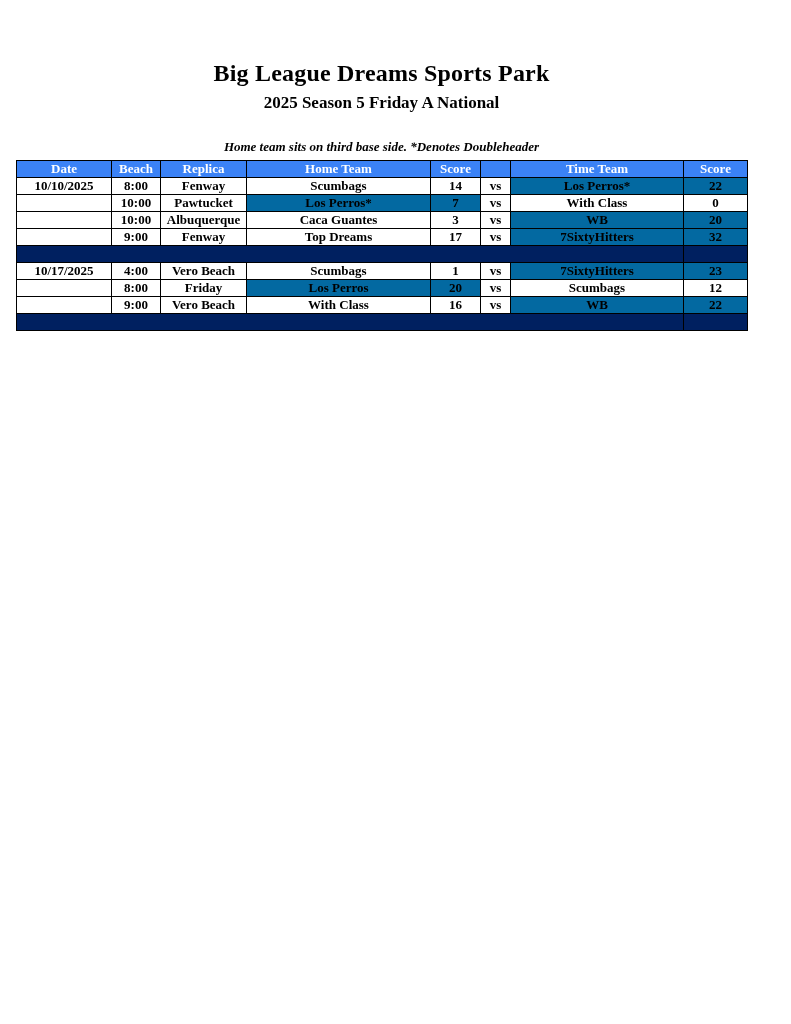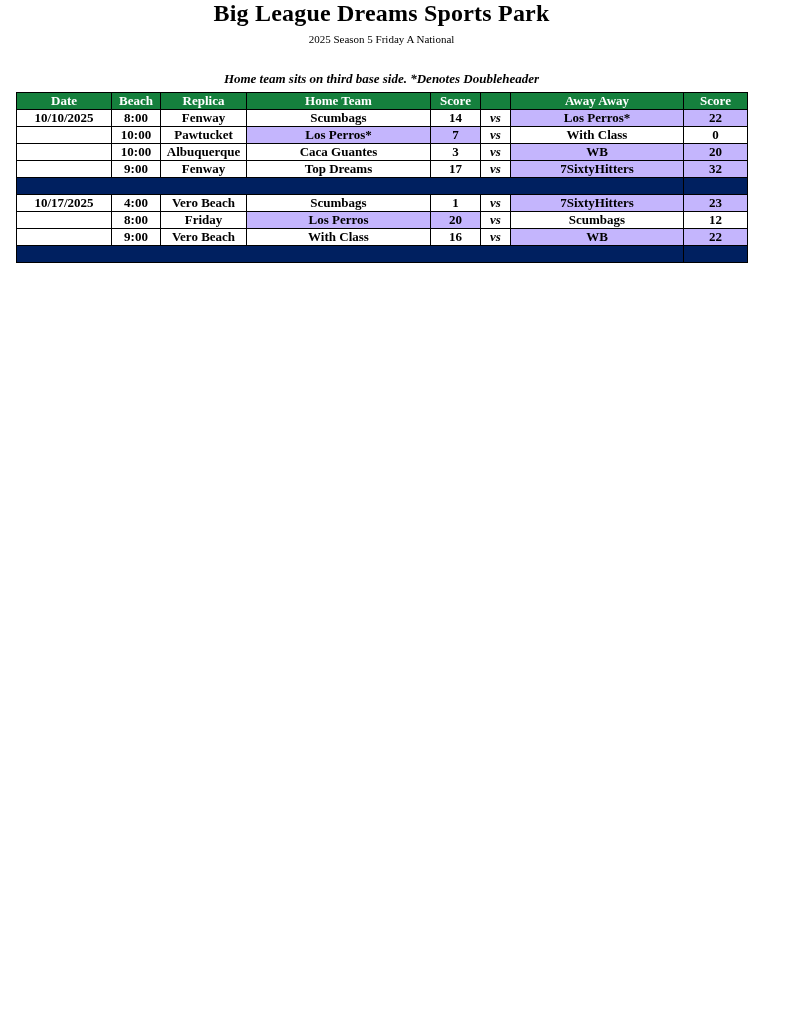--- a/index.html
+++ b/index.html
@@ -7,33 +7,34 @@
     padding: 0;
     background: #ffffff;
     width: 791px;
     height: 1024px;
     font-family: "Liberation Serif", serif;
     color: #000000;
   }
   .doc {
     width: 731px;
     margin-left: 16px;
+    padding-top: 60px;
   }
   .title {
     margin: 0;
     text-align: center;
     font-size: 24px;
     font-weight: bold;
     letter-spacing: 0.2px;
   }
   .subtitle {
     margin: 6px 0 0 0;
     text-align: center;
-    font-size: 11px;
-    font-weight: normal;
+    font-size: 17px;
+    font-weight: bold;
   }
   .note {
     margin: 26px 0 5px 0;
     text-align: center;
     font-size: 13px;
     font-weight: bold;
     font-style: italic;
   }
   table.schedule {
     border-collapse: collapse;
@@ -46,30 +47,29 @@
     height: 16px;
     padding: 0 2px;
     text-align: center;
     vertical-align: middle;
     font-size: 13px;
     font-weight: bold;
     overflow: hidden;
     white-space: nowrap;
   }
   table.schedule th {
-    background: #15803d;
+    background: #3b82f6;
     color: #ffffff;
     font-size: 13px;
   }
   td.vs {
-    font-style: italic;
     font-size: 12px;
   }
   td.hl {
-    background: #c4b5fd;
+    background: #0369a1;
   }
   tr.separator td {
     background: #002060;
     border: 1px solid #000000;
   }
 </style>
 </head>
 <body>
 
 <div class="doc">
@@ -89,21 +89,21 @@
       <col style="width:64px">
     </colgroup>
     <thead>
       <tr>
         <th>Date</th>
         <th>Beach</th>
         <th>Replica</th>
         <th>Home Team</th>
         <th>Score</th>
         <th></th>
-        <th>Away Away</th>
+        <th>Time Team</th>
         <th>Score</th>
       </tr>
     </thead>
     <tbody>
       <tr>
         <td>10/10/2025</td>
         <td>8:00</td>
         <td>Fenway</td>
         <td>Scumbags</td>
         <td>14</td>

